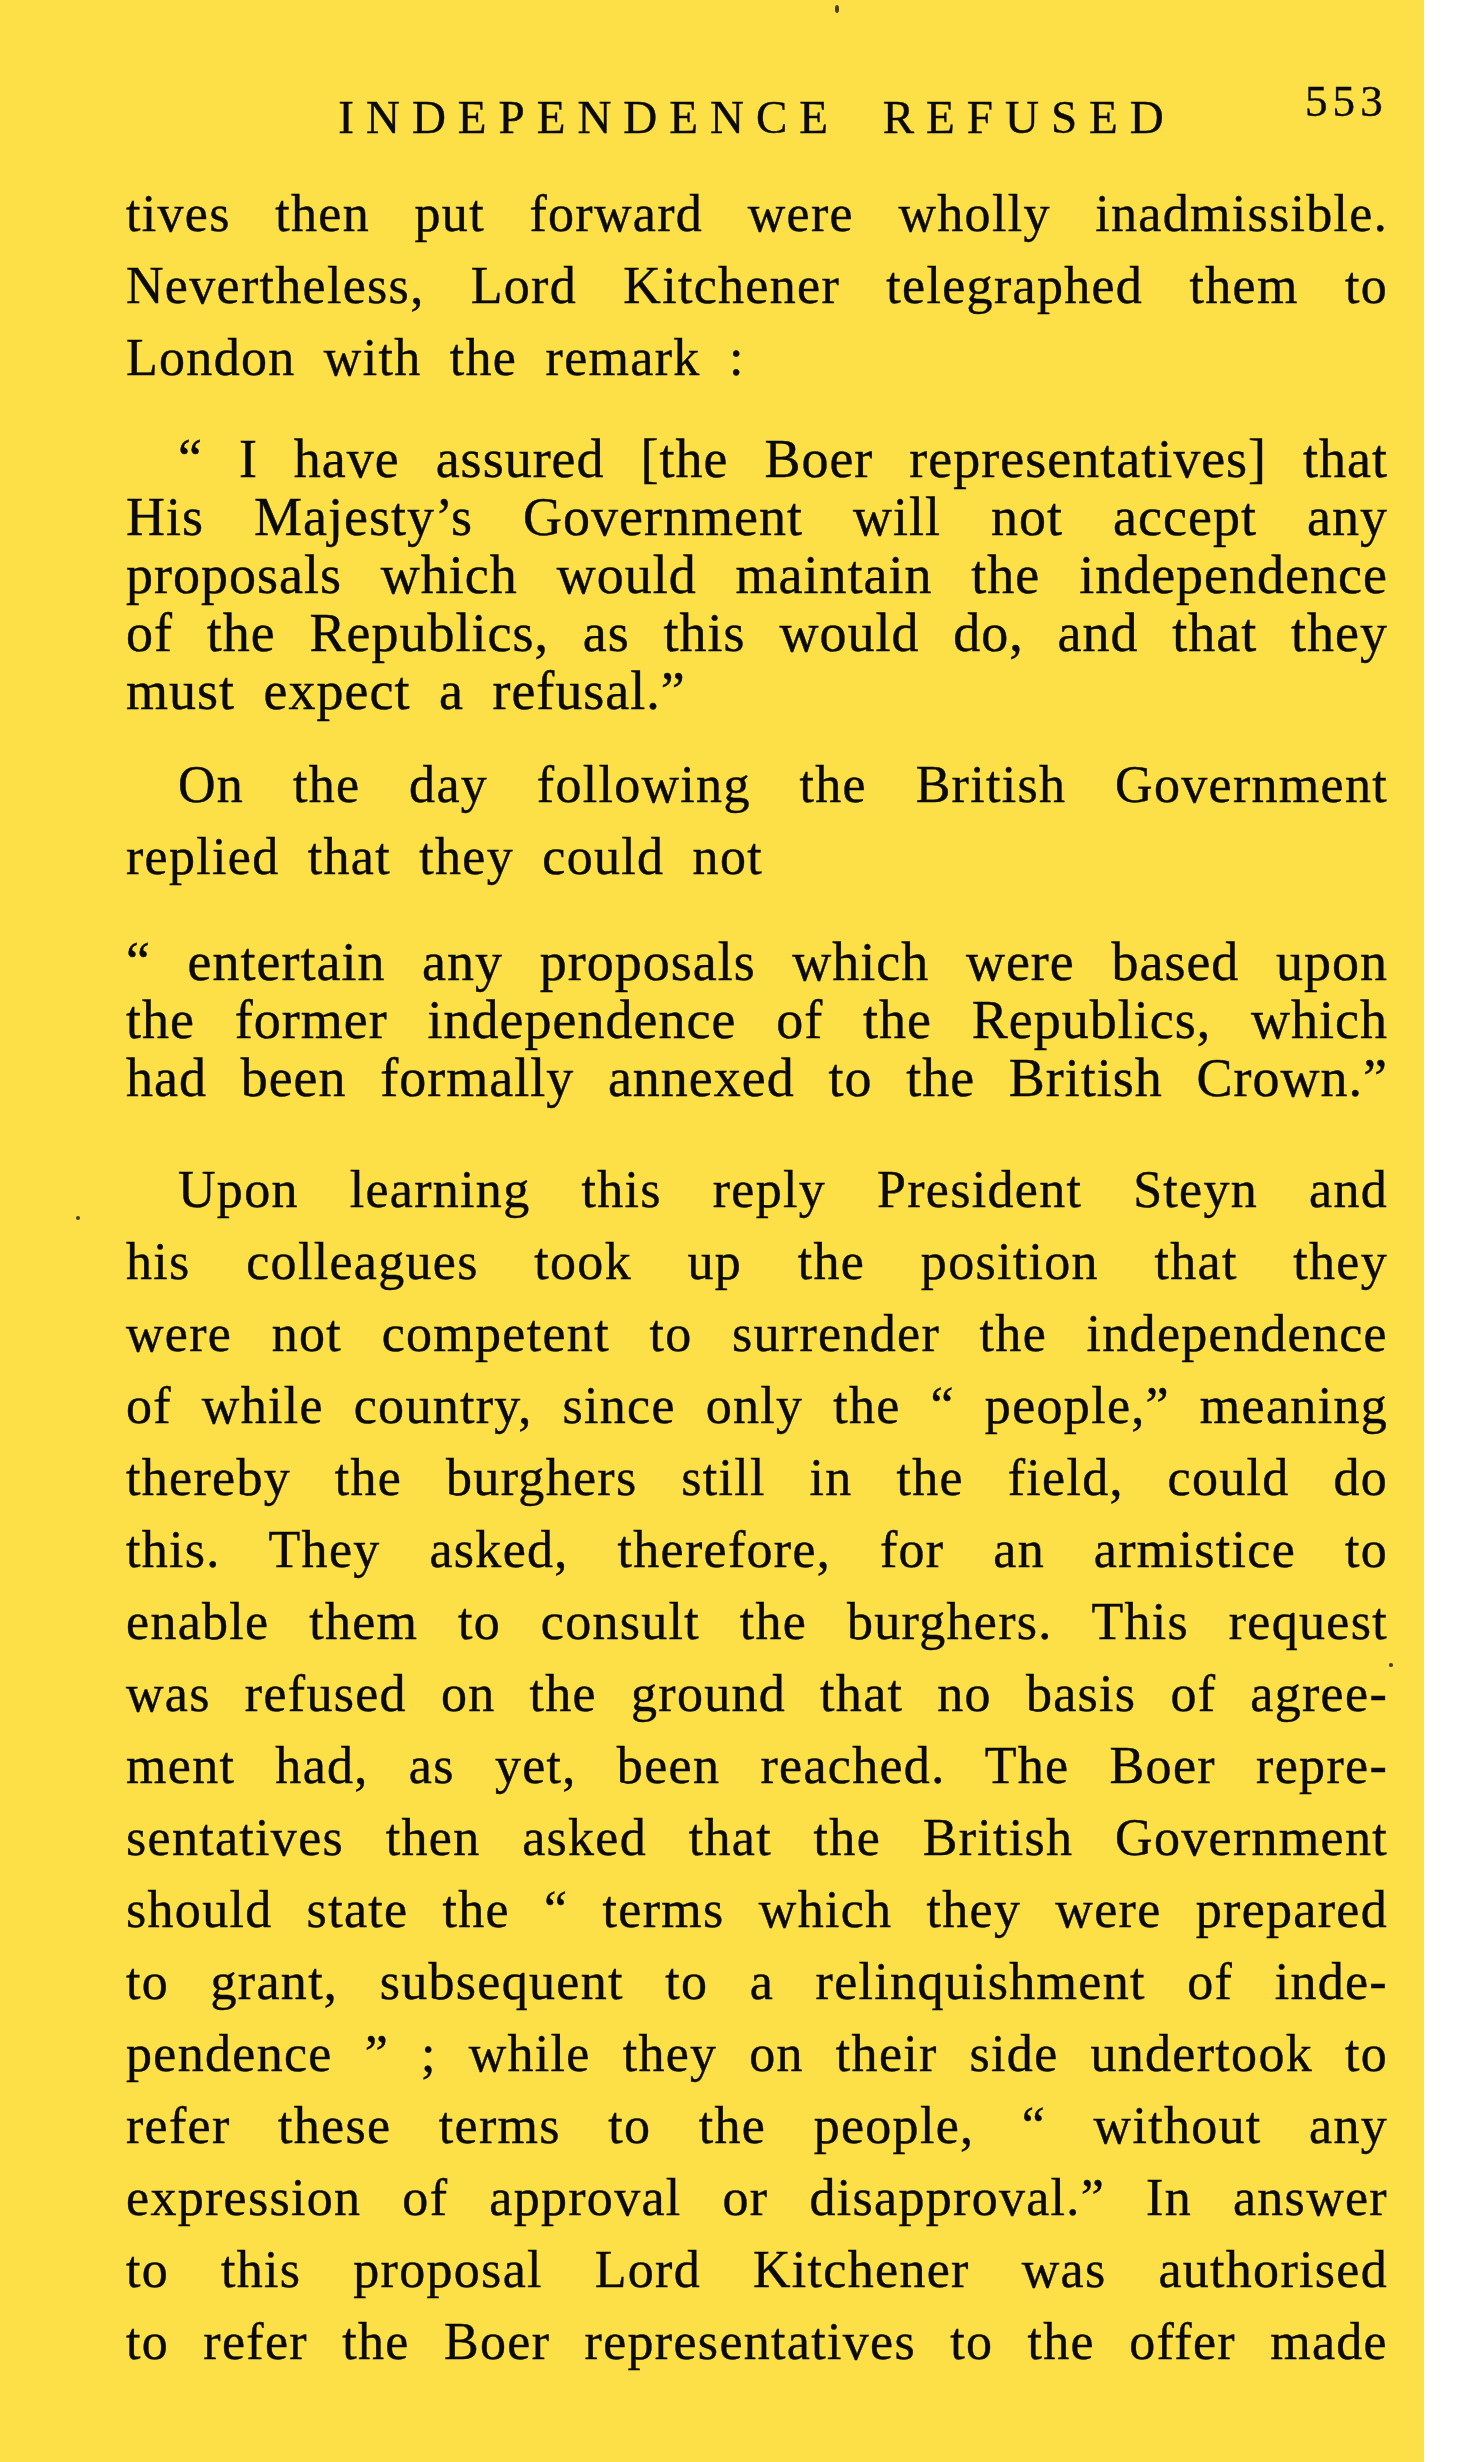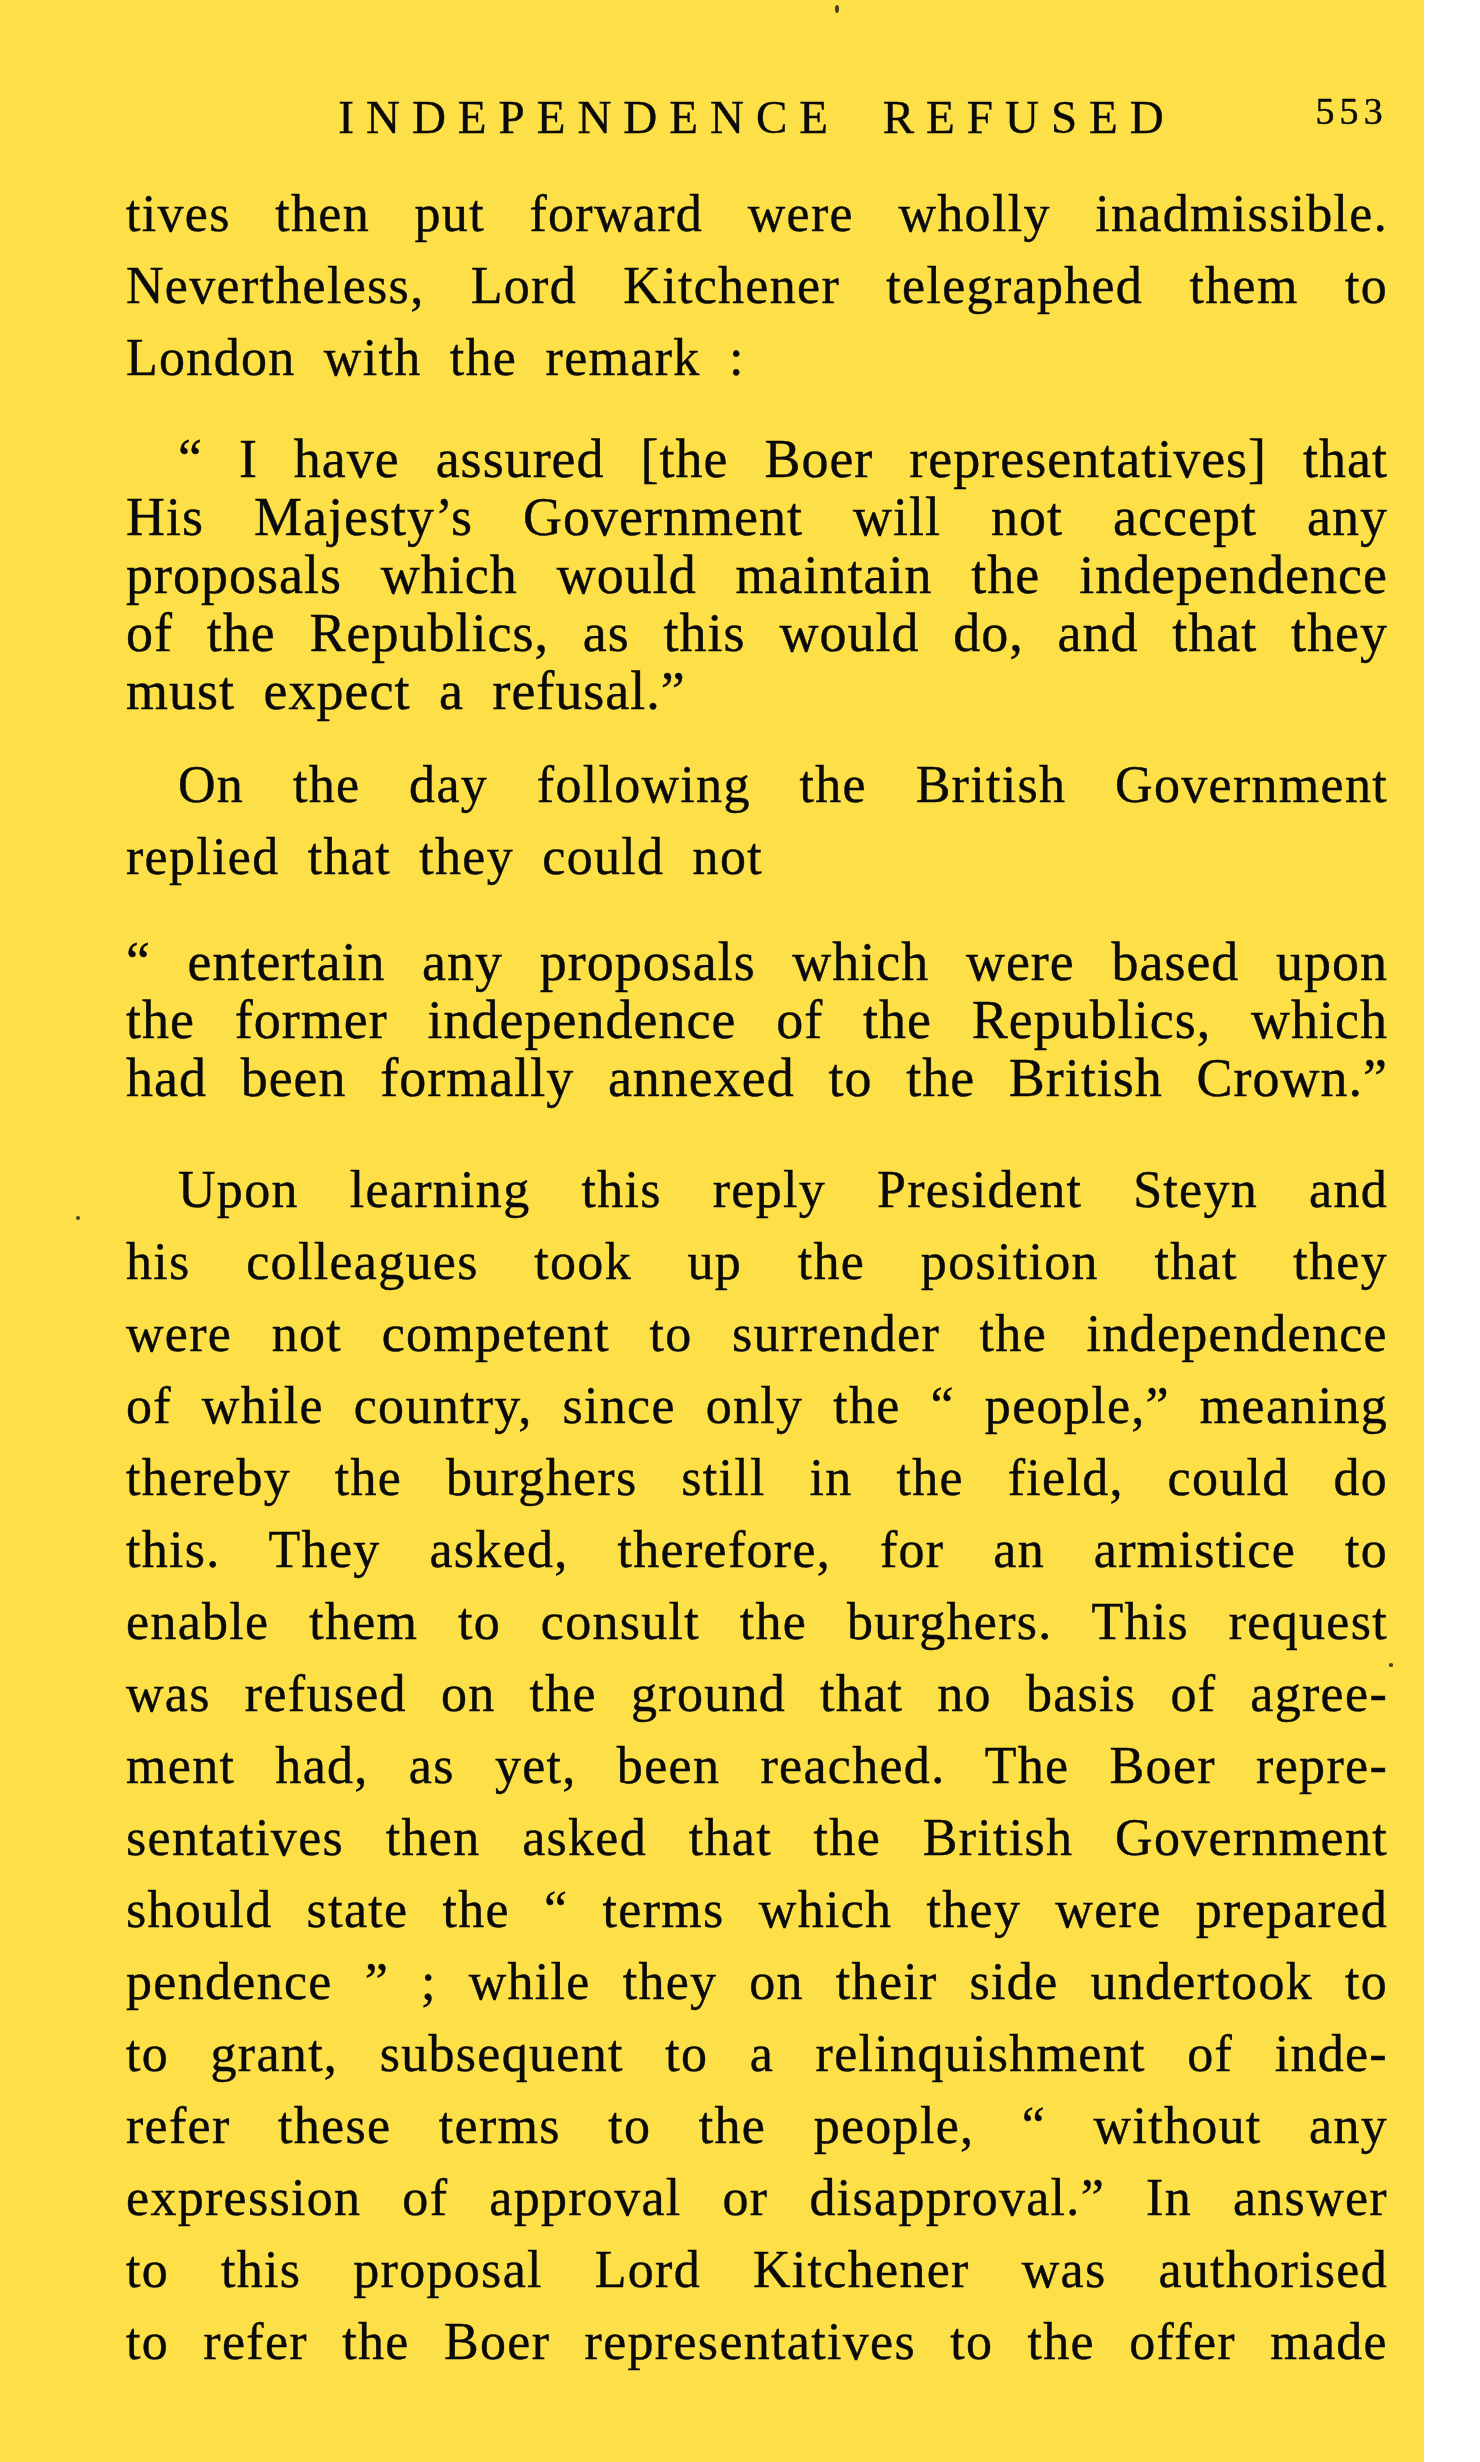--- a/index.html
+++ b/index.html
@@ -30,22 +30,22 @@
   }
   .head-title {
     font-size: 47px;
     line-height: 55px;
     letter-spacing: 12px;
     word-spacing: 19px;
   }
   .page-num {
     position: absolute;
     right: 0;
-    top: 84px;
-    font-size: 38px;
+    top: 74px;
+    font-size: 45px;
     line-height: 55px;
     letter-spacing: 5.2px;
   }
   .block { margin: 0; }
   .block.paragraph .line {
     font-size: 52px;
     line-height: 72px;
     letter-spacing: 1.3px;
   }
   .block.quote .line {
@@ -115,22 +115,22 @@
           <div class="line justify">his colleagues took up the position that they</div>
           <div class="line justify">were not competent to surrender the independence</div>
           <div class="line justify">of while country, since only the “ people,” meaning</div>
           <div class="line justify">thereby the burghers still in the field, could do</div>
           <div class="line justify">this. They asked, therefore, for an armistice to</div>
           <div class="line justify">enable them to consult the burghers. This request</div>
           <div class="line justify">was refused on the ground that no basis of agree-</div>
           <div class="line justify">ment had, as yet, been reached. The Boer repre-</div>
           <div class="line justify">sentatives then asked that the British Government</div>
           <div class="line justify">should state the “ terms which they were prepared</div>
+          <div class="line justify">to grant, subsequent to a relinquishment of inde-</div>
           <div class="line justify">pendence ” ; while they on their side undertook to</div>
-          <div class="line justify">to grant, subsequent to a relinquishment of inde-</div>
           <div class="line justify">refer these terms to the people, “ without any</div>
           <div class="line justify">expression of approval or disapproval.” In answer</div>
           <div class="line justify">to this proposal Lord Kitchener was authorised</div>
           <div class="line justify">to refer the Boer representatives to the offer made</div>
         </div>
       </div>
   </div>
 
   <div class="speck" style="left:835px; top:5.2px; width:4.3px; height:7.8px;"></div>
   <div class="speck" style="left:76px; top:1216px; width:4.3px; height:4.3px;"></div>

